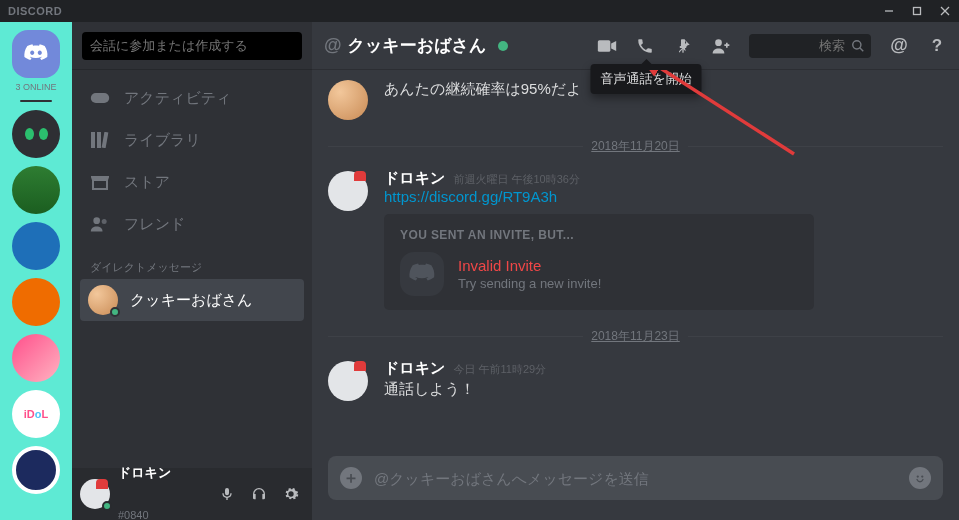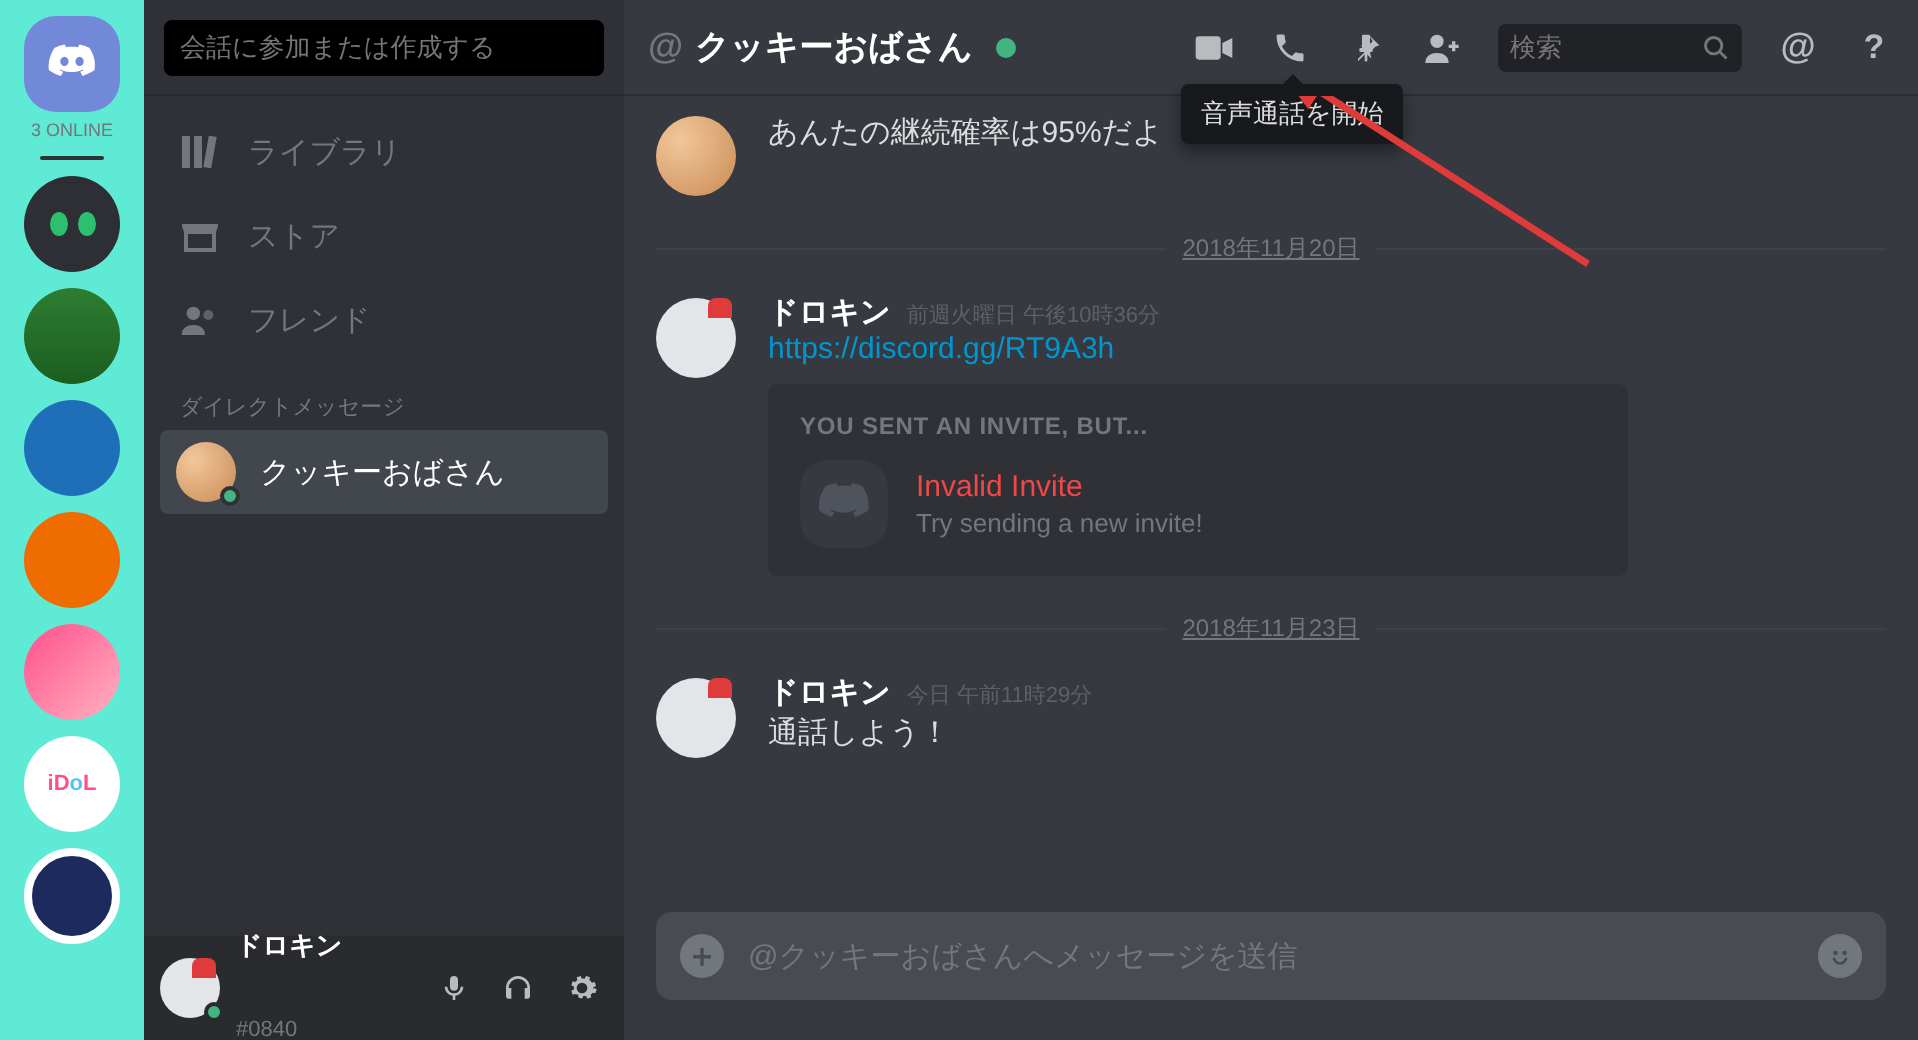--- a/index.html
+++ b/index.html
@@ -42,21 +42,21 @@
   
   .chat{flex:1;display:flex;flex-direction:column;background:#36393f;min-width:0;}
   .chat-header{height:48px;border-bottom:1px solid #2c2e33;display:flex;align-items:center;padding:0 12px;gap:6px;}
   .ch-at{color:#72767d;font-size:18px;font-weight:600;}
   .ch-name{color:#fff;font-size:17px;font-weight:700;}
   .ch-status{width:10px;height:10px;border-radius:50%;background:#43b581;margin-left:6px;}
   .ch-spacer{flex:1;}
   .ch-icons{display:flex;align-items:center;gap:18px;color:#b9bbbe;position:relative;}
   .ch-icons .hic{width:20px;height:20px;display:flex;align-items:center;justify-content:center;}
   .search-box{display:flex;align-items:center;background:#202225;border-radius:4px;height:24px;padding:0 6px;gap:6px;}
-  .search-box input{background:transparent;border:none;outline:none;color:#72767d;font-size:13px;width:90px;}
+  .search-box input{background:transparent;border:none;outline:none;color:#72767d;font-size:13px;width:90px;text-align:right;}
   .tooltip{position:absolute;top:28px;left:0;transform:translateX(-40%);background:#18191c;color:#dcddde;font-size:13px;padding:6px 10px;border-radius:4px;white-space:nowrap;box-shadow:0 4px 8px rgba(0,0,0,0.4);}
   .tooltip::before{content:"";position:absolute;top:-5px;left:50%;margin-left:-5px;border:5px solid transparent;border-bottom-color:#18191c;border-top:none;}
   
   .messages{flex:1;overflow:hidden;padding:4px 0 0 0;position:relative;}
   .msg{display:flex;gap:16px;padding:4px 16px 8px 16px;}
   .msg .avatar{width:40px;height:40px;margin-top:2px;}
   .msg-body{flex:1;min-width:0;}
   .msg-head{display:flex;align-items:baseline;gap:8px;}
   .msg-user{color:#fff;font-size:15px;font-weight:600;}
   .msg-time{color:#5d6066;font-size:11px;}
@@ -91,20 +91,41 @@
   .sv-orange{background:#ef6c00;}
   .sv-pink{background:linear-gradient(135deg,#ff4f8b,#ffb3c1);}
   .sv-idol{background:#fff;}
   .sv-ring{background:#1c2a5e;}
   .eye{width:9px;height:12px;background:#2bbf6e;border-radius:50%;}
 </style>
 </head>
 <body>
 <div class="app">
 
+  <div class="titlebar">
+    <span class="titlebar-brand">DISCORD</span>
+    <div class="win-controls">
+      <div class="win-btn">
+          <svg viewBox="0 0 10 10">
+            <line x1="1" y1="5" x2="9" y2="5"></line>
+          </svg>
+        </div>
+      <div class="win-btn">
+          <svg viewBox="0 0 10 10">
+            <rect x="1.5" y="1.5" width="7" height="7"></rect>
+          </svg>
+        </div>
+      <div class="win-btn">
+          <svg viewBox="0 0 10 10">
+            <line x1="1" y1="1" x2="9" y2="9"></line>
+            <line x1="9" y1="1" x2="1" y2="9"></line>
+          </svg>
+        </div>
+    </div>
+  </div>
 
   <div class="main">
 
     <div class="servers">
       <div class="server active">
         <svg width="26" height="26" viewBox="0 0 24 24">
             <path fill="#fff" d="M20 4.5C18.5 3.8 17 3.3 15.4 3c-.2.4-.4.9-.6 1.3-1.8-.3-3.7-.3-5.5 0C9.1 3.9 8.9 3.4 8.7 3 7 3.3 5.5 3.8 4 4.5 1.6 8 1 11.4 1.3 14.8c1.9 1.4 3.7 2.2 5.5 2.7.4-.6.8-1.2 1.1-1.9-.6-.2-1.2-.5-1.7-.8.1-.1.3-.2.4-.3 3.4 1.6 7.1 1.6 10.5 0 .1.1.3.2.4.3-.6.3-1.1.6-1.7.8.3.7.7 1.3 1.1 1.9 1.8-.5 3.6-1.4 5.5-2.7C23 10.8 22 7.4 20 4.5zM8.5 12.9c-1 0-1.9-1-1.9-2.1s.8-2.1 1.9-2.1 1.9 1 1.9 2.1-.9 2.1-1.9 2.1zm7 0c-1 0-1.9-1-1.9-2.1s.8-2.1 1.9-2.1 1.9 1 1.9 2.1-.8 2.1-1.9 2.1z"></path>
           </svg>
       </div>
       <div class="online-count">3 ONLINE</div>
@@ -119,20 +140,28 @@
       <div class="server sv-pink"></div>
       <div class="server sv-idol" style="font-size:11px;font-weight:800;color:#ff4f8b;">iD<span style="color:#4fc3f7;">o</span>L</div>
       <div class="server sv-ring" style="border:4px solid #fff;background:#1c2a5e;"></div>
     </div>
 
     <div class="sidebar">
       <div class="search-guild">
         <input placeholder="会話に参加または作成する" style="">
       </div>
       <div class="nav">
+        <div class="nav-item">
+          <span class="nicon">
+              <svg width="20" height="14" viewBox="0 0 24 16" fill="#72767d">
+                <rect x="1" y="2" width="22" height="12" rx="6"></rect>
+              </svg>
+            </span>
+          <span>アクティビティ</span>
+        </div>
         <div class="nav-item">
           <span class="nicon">
               <svg width="18" height="16" viewBox="0 0 18 16" fill="#72767d">
                 <rect x="0" y="0" width="4" height="16"></rect>
                 <rect x="6" y="0" width="4" height="16"></rect>
                 <rect x="12" y="0" width="4" height="16" transform="rotate(10 14 8)"></rect>
               </svg>
             </span>
           <span>ライブラリ</span>
         </div>

